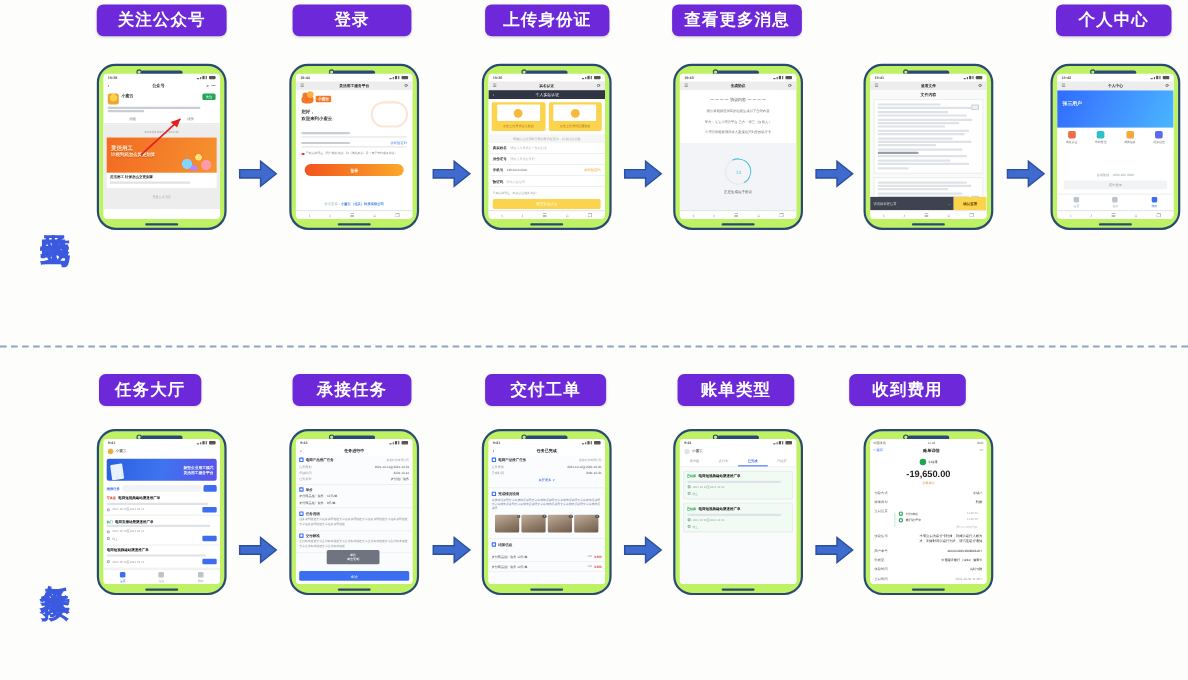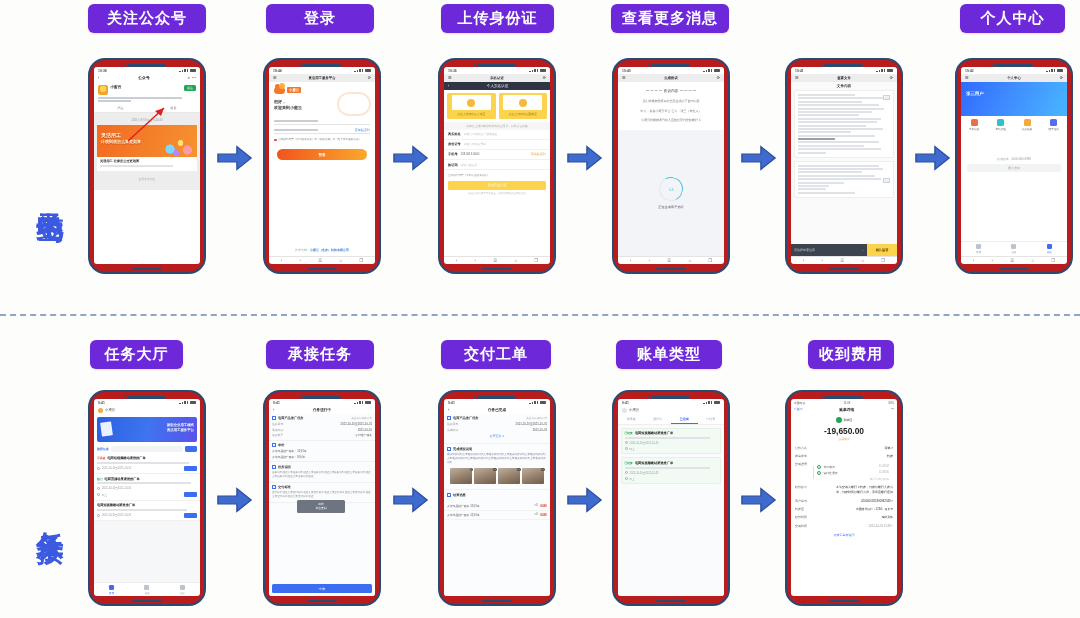--- a/index.html
+++ b/index.html
@@ -48,24 +48,24 @@
     box-shadow:0 1px 2px rgba(0,0,0,.12);
   }
 
   
   .arrow { position:absolute; width:38px; height:30px; }
   .arrow svg { width:100%; height:100%; display:block; }
 
   
   .phone {
     position:absolute;
-    width:118px; height:216px;
+    width:118px; height:151px;
     border:2.6px solid #2b4a72;
     border-radius:17px;
-    background:#b91c1c;
+    background:#bef264;
     padding:7px 4px 8px 4px;
     display:flex; flex-direction:column;
   }
   .phone:before{
     content:""; position:absolute; left:50%; transform:translateX(-50%);
     top:3.5px; width:38px; height:4px; border-radius:3px; background:#2b4a72;
   }
   .phone:after{
     content:""; position:absolute; left:50%; transform:translateX(-50%);
     bottom:2.5px; width:30px; height:2px; border-radius:2px; background:#2b4a72;
@@ -333,21 +333,21 @@
   <div class="arrow" style="left:914px;top:143px">
       <svg viewBox="0 0 40 30">
         <path d="M2 11h20V3l15 12-15 12v-8H2z" fill="#3f6bcf" stroke="#2c4f9e" stroke-width="1.4"></path>
       </svg>
     </div>
 
   <div class="pill" style="left:90px;top:340px;width:93px">任务大厅</div>
   <div class="pill" style="left:266px;top:340px;width:108px">承接任务</div>
   <div class="pill" style="left:441px;top:340px;width:110px">交付工单</div>
   <div class="pill" style="left:616px;top:340px;width:106px">账单类型</div>
-  <div class="pill" style="left:808px;top:340px;width:86px">收到费用</div>
+  <div class="pill" style="left:772px;top:340px;width:106px">收到费用</div>
 
   <div class="arrow" style="left:216px;top:485px">
       <svg viewBox="0 0 40 30">
         <path d="M2 11h20V3l15 12-15 12v-8H2z" fill="#3f6bcf" stroke="#2c4f9e" stroke-width="1.4"></path>
       </svg>
     </div>
   <div class="arrow" style="left:392px;top:485px">
       <svg viewBox="0 0 40 30">
         <path d="M2 11h20V3l15 12-15 12v-8H2z" fill="#3f6bcf" stroke="#2c4f9e" stroke-width="1.4"></path>
       </svg>

